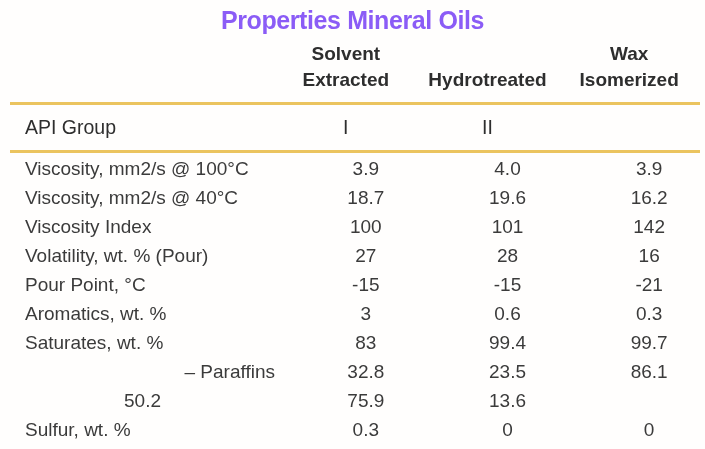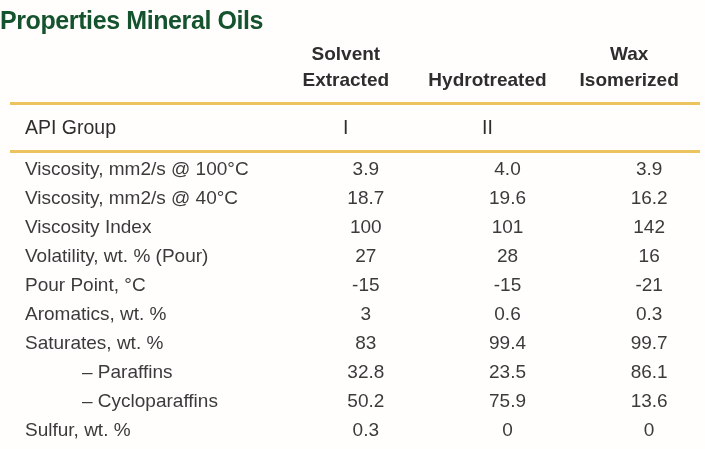--- a/index.html
+++ b/index.html
@@ -8,25 +8,25 @@
     position: relative;
     width: 705px;
     height: 449px;
     background: #fffefd;
     overflow: hidden;
     font-family: "Liberation Sans", sans-serif;
     color: #3b3b3b;
   }
   .title {
     margin-top: 5px;
-    text-align: left;
+    text-align: center;
     font-size: 25px;
     font-weight: bold;
     letter-spacing: -0.4px;
-    color: #14532d;
+    color: #8b5cf6;
     line-height: 31px;
   }
   .table {
     margin-left: 10px;
     width: 690px;
   }
   .grid-row {
     display: grid;
     grid-template-columns: 265px 1fr 1fr 1fr;
     align-items: center;
@@ -63,21 +63,21 @@
     padding: 11px 0;
   }
   .body-rows { padding-top: 1px; }
   .data-row {
     font-size: 19px;
     line-height: 29px;
     height: 29px;
     color: #3b3b3b;
     gap: 40px;
   }
-  .data-row .indent { padding-left: 72px; }
+  .data-row .indent { padding-left: 72px; text-align: right; }
 </style>
 </head>
 <body>
 
 <div class="page">
 
   <div class="title">Properties Mineral Oils</div>
 
   <div class="table">
 
@@ -158,21 +158,20 @@
       </div>
 
       <div class="grid-row data-row">
         <div class="label-cell indent">– Paraffins</div>
         <div class="value-cell">32.8</div>
         <div class="value-cell">23.5</div>
         <div class="value-cell">86.1</div>
       </div>
 
       <div class="grid-row data-row">
-        <div class="label-cell indent">– Cycloparaffins</div>
         <div class="value-cell">50.2</div>
         <div class="value-cell">75.9</div>
         <div class="value-cell">13.6</div>
       </div>
 
       <div class="grid-row data-row">
         <div class="label-cell">Sulfur, wt. %</div>
         <div class="value-cell">0.3</div>
         <div class="value-cell">0</div>
         <div class="value-cell">0</div>

